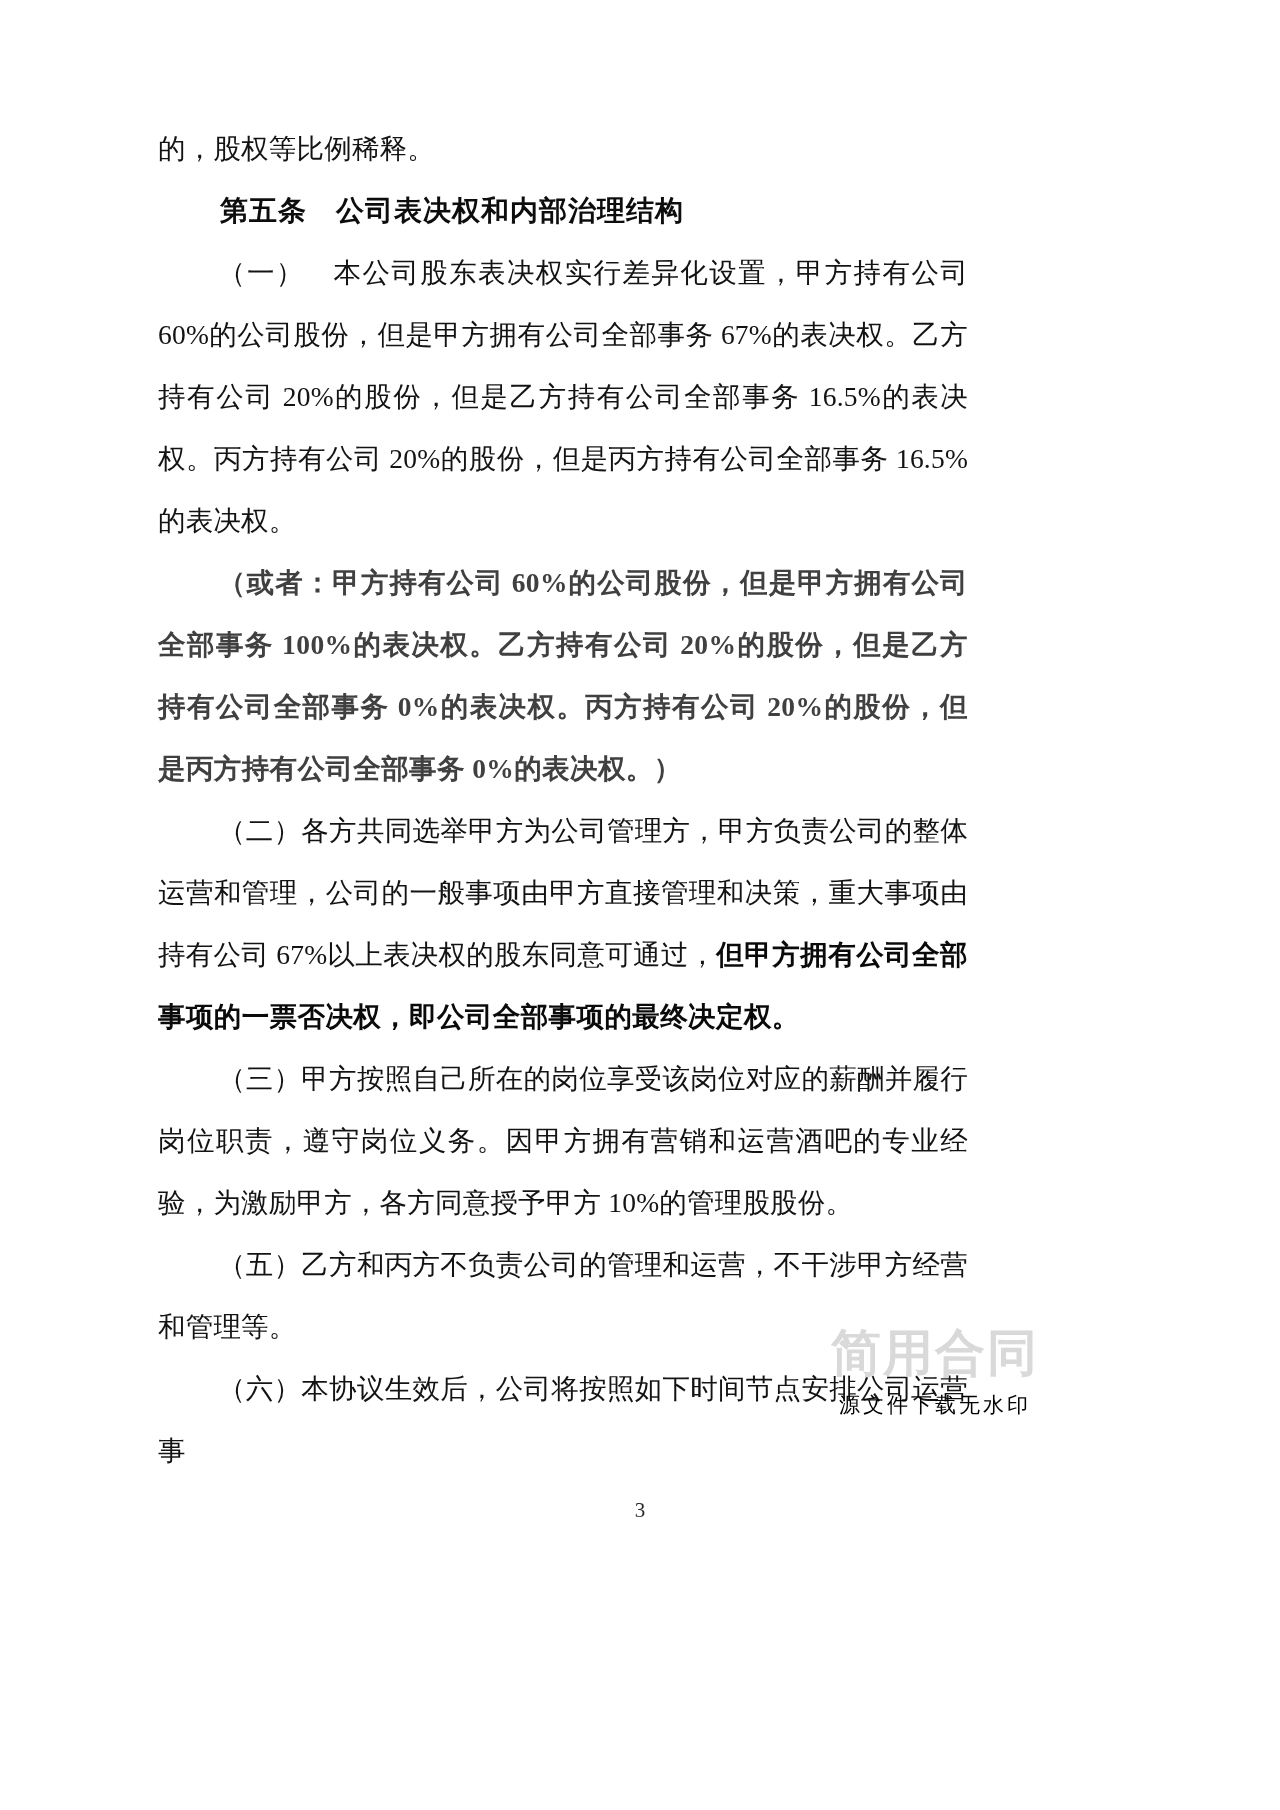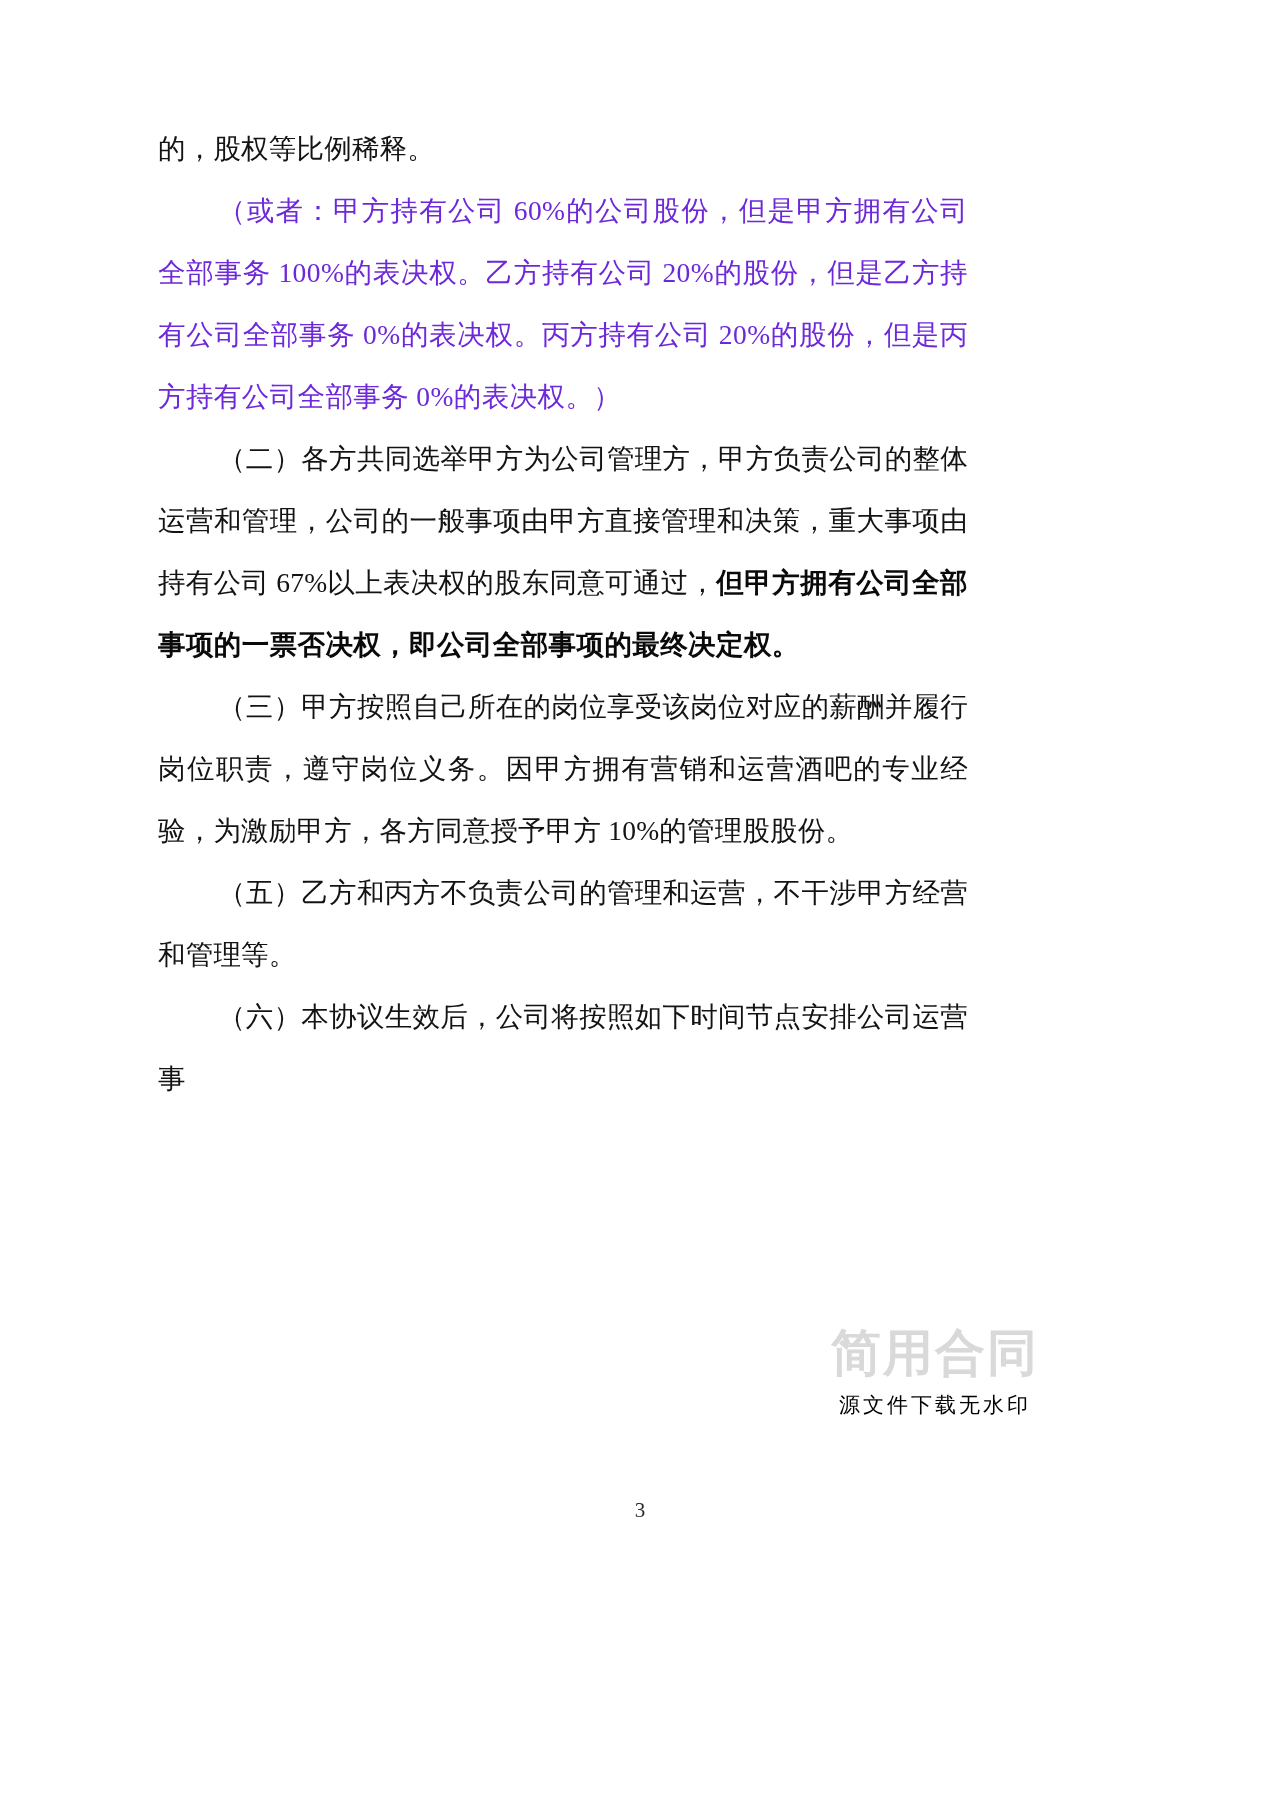--- a/index.html
+++ b/index.html
@@ -39,22 +39,22 @@
   p.heading {
     margin: 0;
     font-size: 28px;
     line-height: 62px;
     font-weight: 700;
     text-indent: 62px;
     letter-spacing: 1px;
     color: #0d0d0d;
   }
   p.bold-para {
-    font-weight: 400;
-    color: #6d28d9;
+    font-weight: 700;
+    color: #404040;
     letter-spacing: 0.4px;
   }
   .b {
     font-weight: 700;
     color: #0a0a0a;
     letter-spacing: 0.4px;
   }
   .blank {
     display: inline-block;
     border-bottom: 2.5px solid #111;
@@ -105,21 +105,23 @@
 </style>
 </head>
 <body>
 
 <div class="page">
 
   <div class="content">
 
     <p class="para">的，股权等比例稀释。</p>
 
+    <p class="heading">第五条　公司表决权和内部治理结构</p>
 
+    <p class="para indent">（一）　本公司股东表决权实行差异化设置，甲方持有公司 60%的公司股份，但是甲方拥有公司全部事务 67%的表决权。乙方持有公司 20%的股份，但是乙方持有公司全部事务 16.5%的表决权。丙方持有公司 20%的股份，但是丙方持有公司全部事务 16.5%的表决权。</p>
 
     <p class="para indent bold-para">（或者：甲方持有公司 60%的公司股份，但是甲方拥有公司全部事务 100%的表决权。乙方持有公司 20%的股份，但是乙方持有公司全部事务 0%的表决权。丙方持有公司 20%的股份，但是丙方持有公司全部事务 0%的表决权。）</p>
 
     <p class="para indent"><span>（二）各方共同选举甲方为公司管理方，甲方负责公司的整体运营和管理，公司的一般事项由甲方直接管理和决策，重大事项由持有公司 67%以上表决权的股东同意可通过，</span><span class="b">但甲方拥有公司全部事项的一票否决权，即公司全部事项的最终决定权。</span></p>
 
     <p class="para indent">（三）甲方按照自己所在的岗位享受该岗位对应的薪酬并履行岗位职责，遵守岗位义务。因甲方拥有营销和运营酒吧的专业经验，为激励甲方，各方同意授予甲方 10%的管理股股份。</p>
 
 
     <p class="para indent">（五）乙方和丙方不负责公司的管理和运营，不干涉甲方经营和管理等。</p>
 

